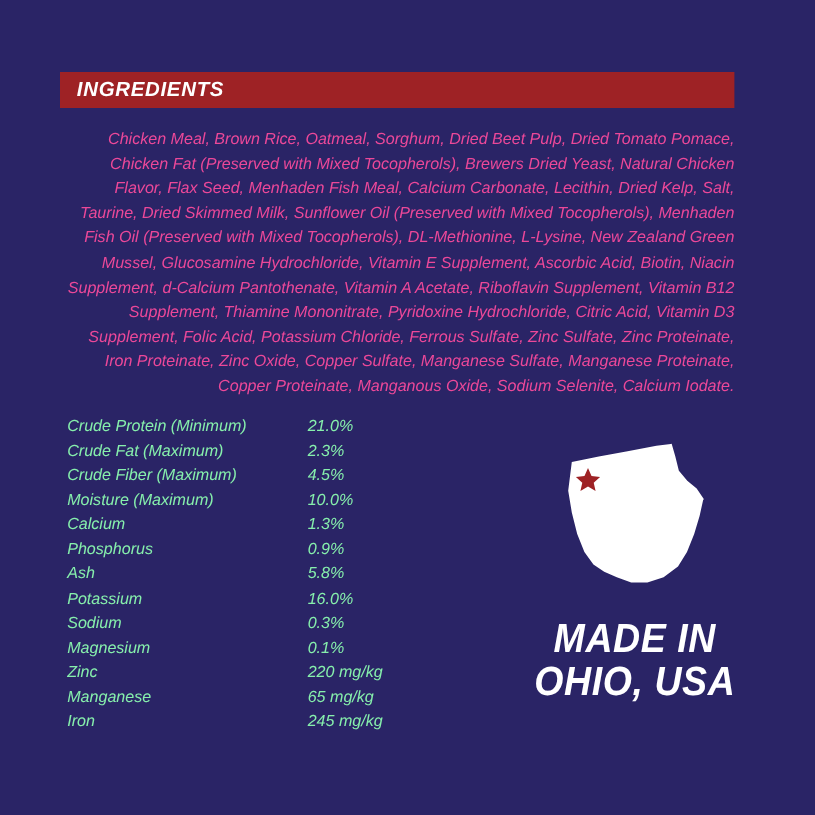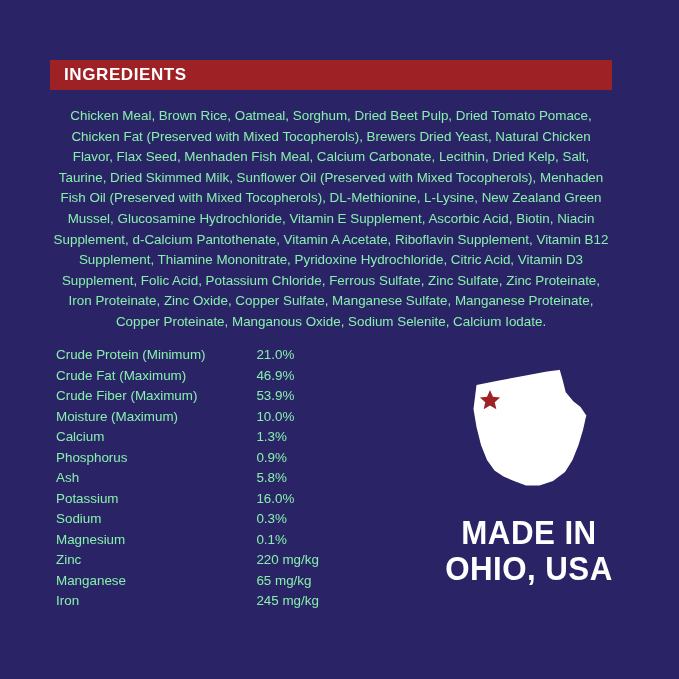--- a/index.html
+++ b/index.html
@@ -12,20 +12,21 @@
     background: #2a2466;
     font-family: "Liberation Sans", sans-serif;
     color: #ffffff;
     overflow: hidden;
   }
   .page {
     position: relative;
     width: 679px;
     height: 679px;
     box-sizing: border-box;
+    font-style: italic;
   }
 
   
   .bar {
     background: #9e2225;
     color: #ffffff;
     font-weight: bold;
     letter-spacing: 0.5px;
     display: flex;
     align-items: center;
@@ -46,23 +47,23 @@
   }
   #ingredients-bar {
     height: 30px;
     padding-left: 14px;
     width: 562px;
   }
   #ingredients-text {
     margin-top: 16px;
     font-size: 13.4px;
     line-height: 20.6px;
-    color: #86efac;
+    color: #ec4899;
     width: 562px;
-    text-align: center;
+    text-align: right;
   }
 
   
   #analysis-section {
     position: absolute;
     left: 50px;
     top: 331px;
     width: 292px;
   }
   #analysis-bar {
@@ -133,25 +134,25 @@
 
   <div id="analysis-section">
     <table id="analysis-table">
       <tbody id="analysis-tbody">
           <tr>
             <td class="name">Crude Protein (Minimum)</td>
             <td class="value">21.0%</td>
           </tr>
           <tr>
             <td class="name">Crude Fat (Maximum)</td>
-            <td class="value">46.9%</td>
+            <td class="value">2.3%</td>
           </tr>
           <tr>
             <td class="name">Crude Fiber (Maximum)</td>
-            <td class="value">53.9%</td>
+            <td class="value">4.5%</td>
           </tr>
           <tr>
             <td class="name">Moisture (Maximum)</td>
             <td class="value">10.0%</td>
           </tr>
           <tr>
             <td class="name">Calcium</td>
             <td class="value">1.3%</td>
           </tr>
           <tr>

